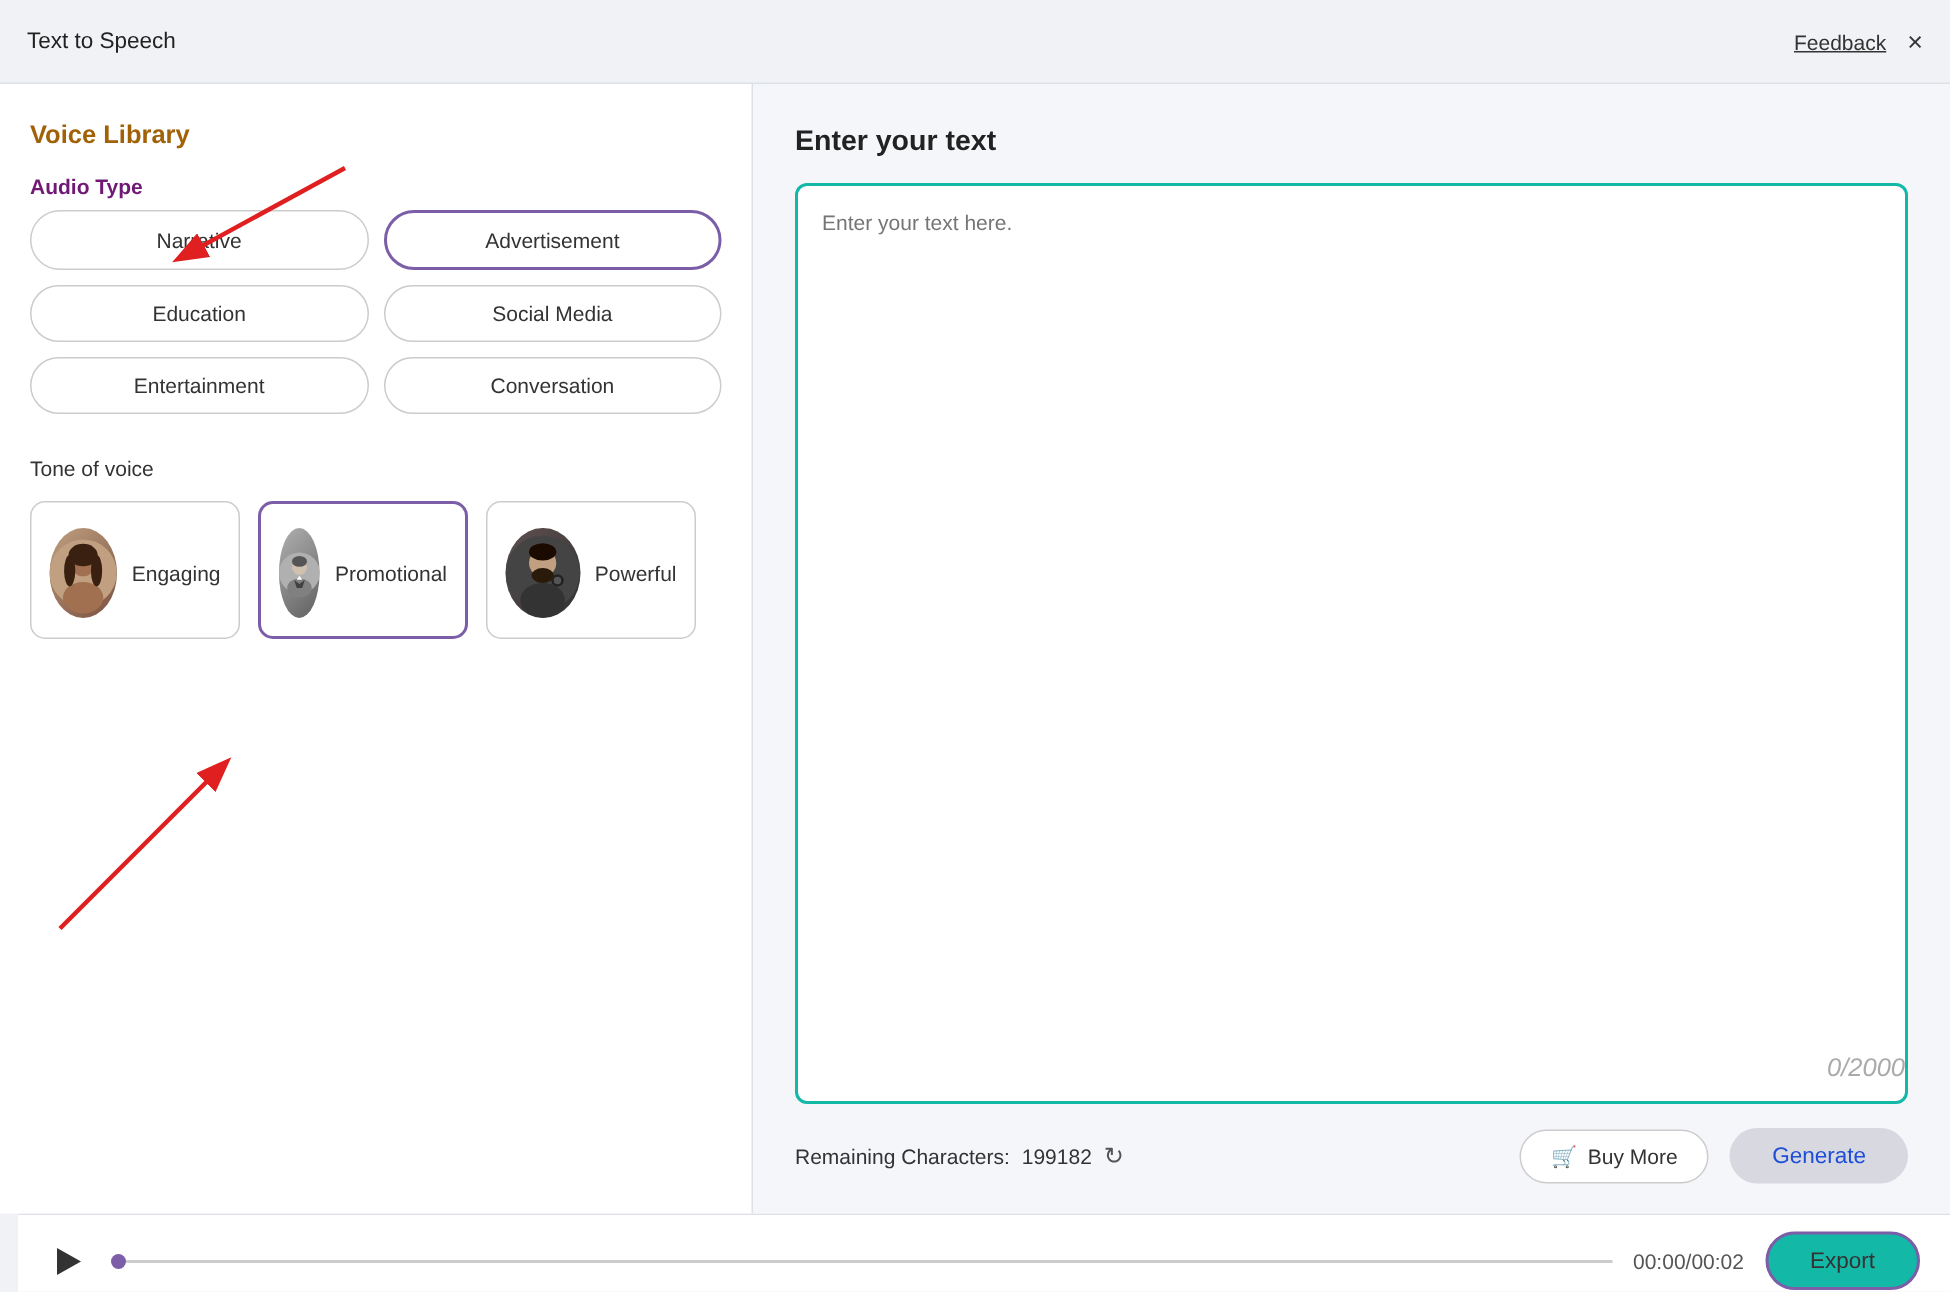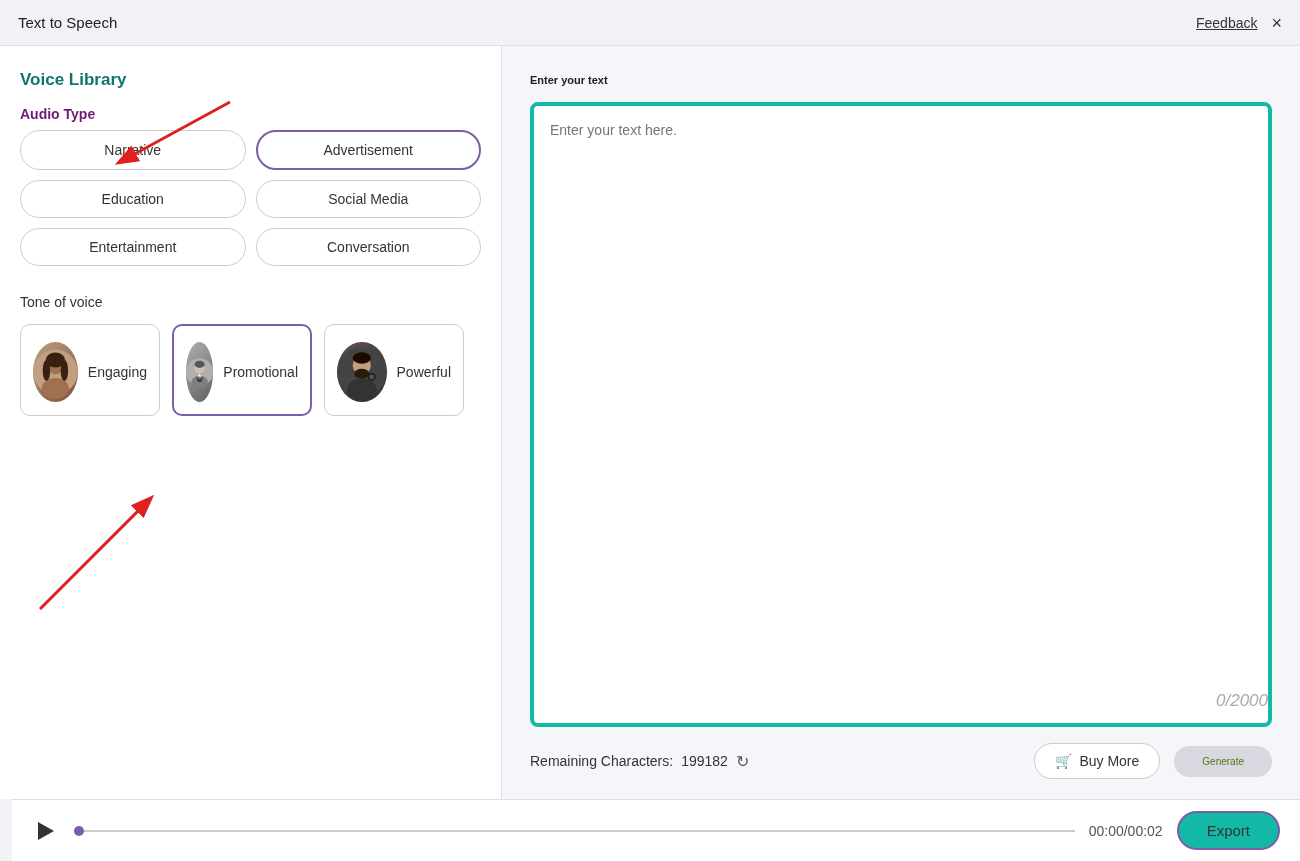--- a/index.html
+++ b/index.html
@@ -11,21 +11,21 @@
       overflow: hidden;
     }
 
     .title-bar {
       display: flex;
       align-items: center;
       justify-content: space-between;
       padding: 10px 18px;
       background: #f0f2f5;
       border-bottom: 1px solid #dde1e7;
-      height: 46px;
+      height: 56px;
     }
     .title-bar-title {
       font-size: 15px;
       font-weight: 500;
       color: #222;
     }
     .title-bar-right {
       display: flex;
       align-items: center;
       gap: 14px;
@@ -52,21 +52,21 @@
     .left-panel {
       width: 502px;
       background: #fff;
       border-right: 1px solid #dde1e7;
       padding: 24px 20px;
       position: relative;
     }
     .voice-library-title {
       font-size: 17px;
       font-weight: 600;
-      color: #0f766e;
+      color: #a16207;
       margin-bottom: 16px;
     }
     .section-label {
       font-size: 14px;
       font-weight: 700;
       color: #701a75;
       margin-bottom: 8px;
     }
     .audio-type-grid {
       display: grid;
@@ -156,29 +156,29 @@
 
     
     .right-panel {
       flex: 1;
       background: #f5f6fa;
       padding: 28px 28px 20px;
       display: flex;
       flex-direction: column;
     }
     .enter-text-title {
-      font-size: 11px;
+      font-size: 19px;
       font-weight: 600;
       color: #222;
       margin-bottom: 16px;
     }
     .text-area-wrapper {
       flex: 1;
       background: #fff;
-      border: 4px solid #14b8a6;
+      border: 2px solid #14b8a6;
       border-radius: 8px;
       padding: 16px;
       position: relative;
       margin-bottom: 16px;
     }
     .text-area-wrapper textarea {
       width: 100%;
       height: 100%;
       border: none;
       outline: none;
@@ -226,22 +226,22 @@
       background: #fff;
       font-size: 14px;
       color: #333;
       cursor: pointer;
     }
     .generate-btn {
       padding: 10px 28px;
       border-radius: 50px;
       border: none;
       background: #d8d8e0;
-      color: #4d7c0f;
-      font-size: 10px;
+      color: #1d4ed8;
+      font-size: 15px;
       cursor: not-allowed;
     }
 
     
     .player-bar {
       height: 62px;
       background: #fff;
       border-top: 1px solid #dde1e7;
       display: flex;
       align-items: center;

